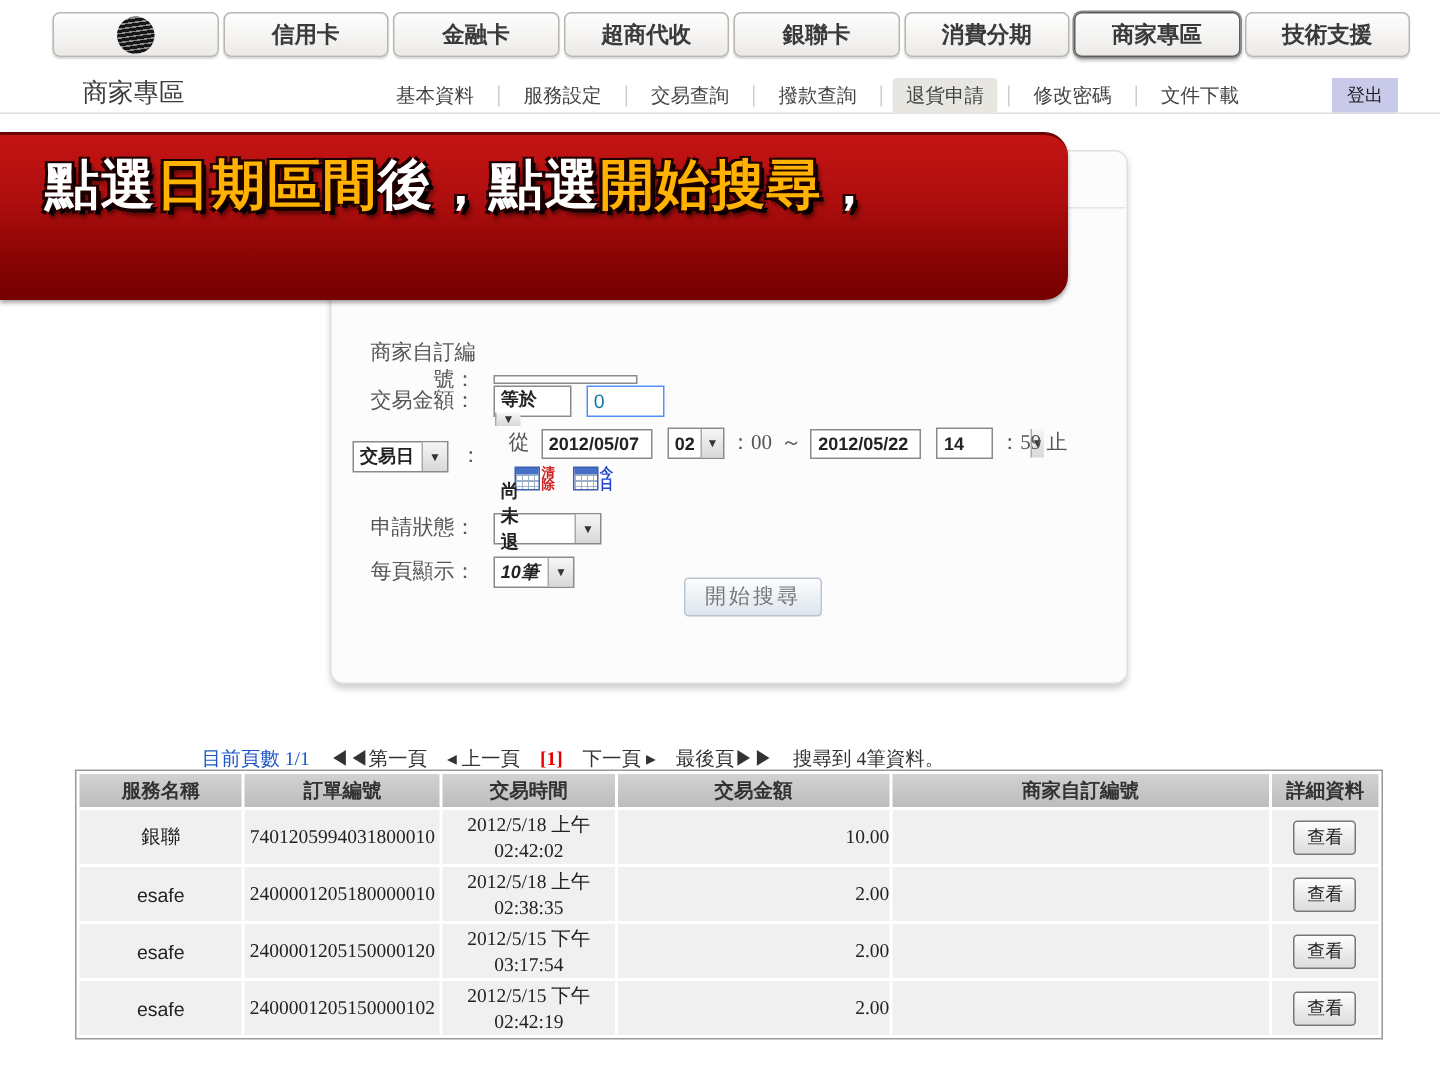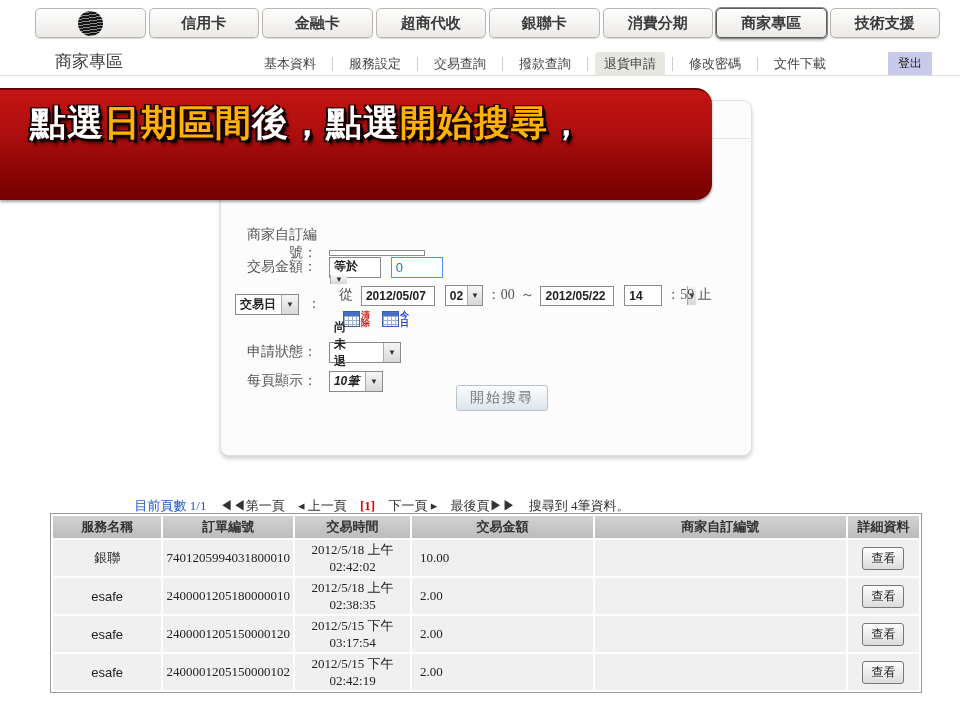--- a/index.html
+++ b/index.html
@@ -108,21 +108,21 @@
     border:1px solid #999; border-spacing:2px; border-collapse:separate; background:#fff; }
   .results th {
     height:22px; background:linear-gradient(#d2d2d2,#bcbcbc);
     font-size:13px; font-weight:bold; color:#333; text-align:center;
   }
   .results td {
     height:36px; background:#f0f0f0; font-size:13px; color:#222; text-align:center;
     font-family:"Liberation Serif", serif;
   }
   .results td.cjk { font-family:"Liberation Sans", sans-serif; }
-  .results td.amount { text-align:left; padding-left:8px; }
+  .results td.amount { text-align:right; padding-left:8px; }
   .time2 { display:block; }
   .view-btn {
     display:inline-block; padding:2px 8px; background:linear-gradient(#fdfdfd,#dcdcdc);
     border:1px solid #777; border-radius:3px; font-size:12px; color:#222; cursor:pointer;
     font-family:"Liberation Sans", sans-serif;
   }
 </style>
 </head>
 <body>
 

